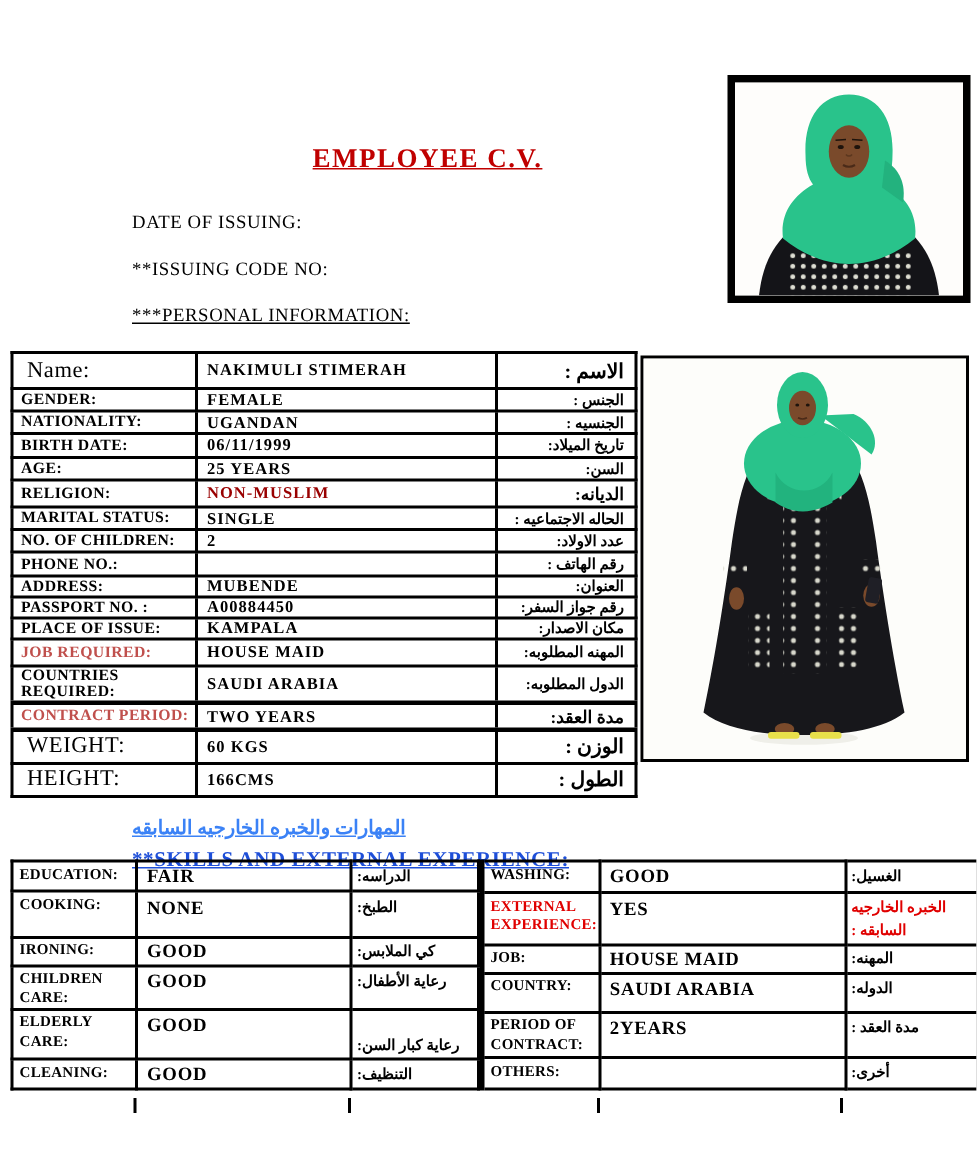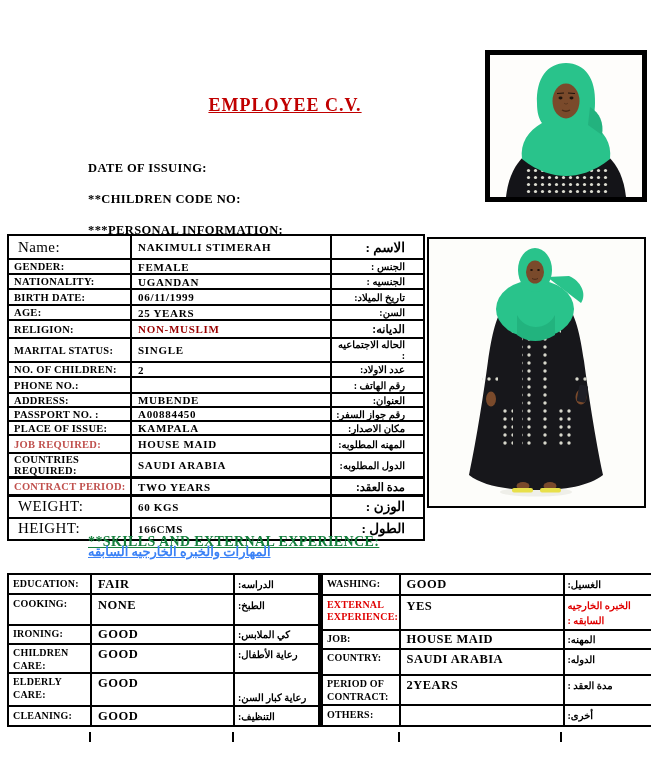--- a/index.html
+++ b/index.html
@@ -3,51 +3,51 @@
 <meta charset="utf-8">
 <style>
   html,body{margin:0;padding:0;background:#fff;}
   .page{position:relative;width:651px;height:770px;background:#ffffff;
         font-family:"Liberation Serif",serif;color:#000;overflow:hidden;}
 
   
   .title{position:absolute;left:85px;top:95px;width:400px;text-align:center;
          font-size:18px;font-weight:bold;letter-spacing:1px;color:#c00000;
          text-decoration:underline;}
-  .hline{position:absolute;left:88px;font-size:12.5px;font-weight:bold;letter-spacing:.4px;margin-top:20px;}
+  .hline{position:absolute;left:88px;font-size:12.5px;font-weight:normal;letter-spacing:.4px;}
   .hline.l1{top:141px;}
   .hline.l2{top:172px;}
   .hline.l3{top:203px;text-decoration:underline;}
 
   
   .headshot{position:absolute;left:485px;top:50px;width:162px;height:152px;
             border:5px solid #000;box-sizing:border-box;background:#fefdfb;}
   .fullbody{position:absolute;left:427px;top:237px;width:219px;height:271px;
             border:2px solid #000;box-sizing:border-box;background:#fdfdfa;}
   .headshot svg,.fullbody svg{display:block;width:100%;height:100%;}
 
   
   table{border-collapse:collapse;table-layout:fixed;}
   td{border:2px solid #000;padding:0 3px;overflow:hidden;vertical-align:middle;}
 
   
   .ptable{position:absolute;left:7px;top:234px;width:416px;}
   .ptable .lbl{font-weight:bold;font-size:10.5px;letter-spacing:.3px;padding-left:5px;}
   .ptable .lbl.big{font-weight:normal;font-size:15px;letter-spacing:.4px;padding-left:9px;}
   .ptable .val{font-weight:bold;font-size:11px;letter-spacing:.7px;padding-left:6px;}
-  .ptable .ar{direction:rtl;text-align:right;font-weight:bold;font-size:10px;padding-right:18px;}
+  .ptable .ar{direction:rtl;text-align:right;font-weight:bold;font-size:10px;padding-right:7px;}
   .ptable .ar.ar-big{font-size:13.5px;}
   .ptable .ar.ar-med{font-size:11.5px;}
   .lbl-red{color:#c0504d;}
   .val-darkred{color:#990000;}
   tr.sep td{border-top-width:3px;}
 
   
-  .sk-head-en{position:absolute;left:88px;top:534px;font-size:14px;font-weight:bold;
-              letter-spacing:.4px;color:#15803d;text-decoration:underline;}
+  .sk-head-en{position:absolute;left:88px;top:566px;font-size:14px;font-weight:bold;
+              letter-spacing:.4px;color:#1d4ed8;text-decoration:underline;}
   .sk-head-ar{position:absolute;left:88px;top:544px;font-size:13px;font-weight:bold;
               color:#3b82f6;text-decoration:underline;direction:rtl;}
 
   
   .skwrap{position:absolute;left:7px;top:573px;display:flex;}
   .stable .lbl{font-weight:bold;font-size:10px;letter-spacing:.2px;padding-left:4px;line-height:1.25;}
   .stable .val{font-weight:bold;font-size:12.5px;letter-spacing:.5px;padding-left:6px;}
   .stable .ar{direction:rtl;text-align:left;font-weight:bold;font-size:10px;padding-right:4px;line-height:1.5;}
   .stable.right{border-left:3px solid #000;}
   .lbl-brightred{color:#e00000;}
@@ -79,21 +79,21 @@
       <ellipse cx="81.5" cy="43" rx="2" ry="1.4" fill="#1d130c"></ellipse>
       <path d="M67,38.5 L74,38" stroke="#1d130c" stroke-width="1"></path>
       <path d="M78,38 L85,38.5" stroke="#1d130c" stroke-width="1"></path>
       <path d="M72,55 C74.5,56.5 77.5,56.5 80,55" stroke="#4a2a18" stroke-width="1.4" fill="none"></path>
       <path d="M74,48 C75,49.4 77,49.4 78,48" stroke="#5c371f" stroke-width="1" fill="none"></path>
     </svg>
   </div>
 
   <div class="title">EMPLOYEE C.V.</div>
   <div class="hline l1">DATE OF ISSUING:</div>
-  <div class="hline l2">**CHILDREN CODE NO:</div>
+  <div class="hline l2">**ISSUING CODE NO:</div>
   <div class="hline l3">***PERSONAL INFORMATION:</div>
 
   <table class="ptable">
     <colgroup>
         <col style="width:123px">
         <col style="width:200px">
         <col style="width:93px">
       </colgroup>
     <tbody>
         <tr style="height:24px">

